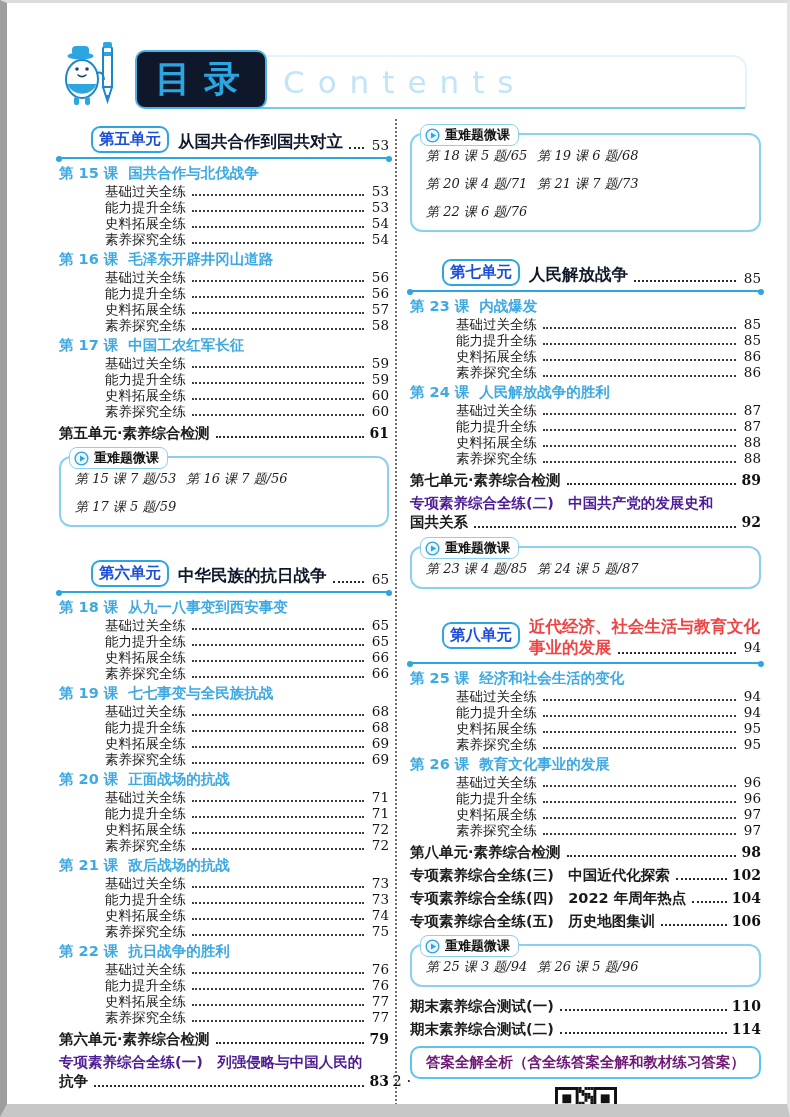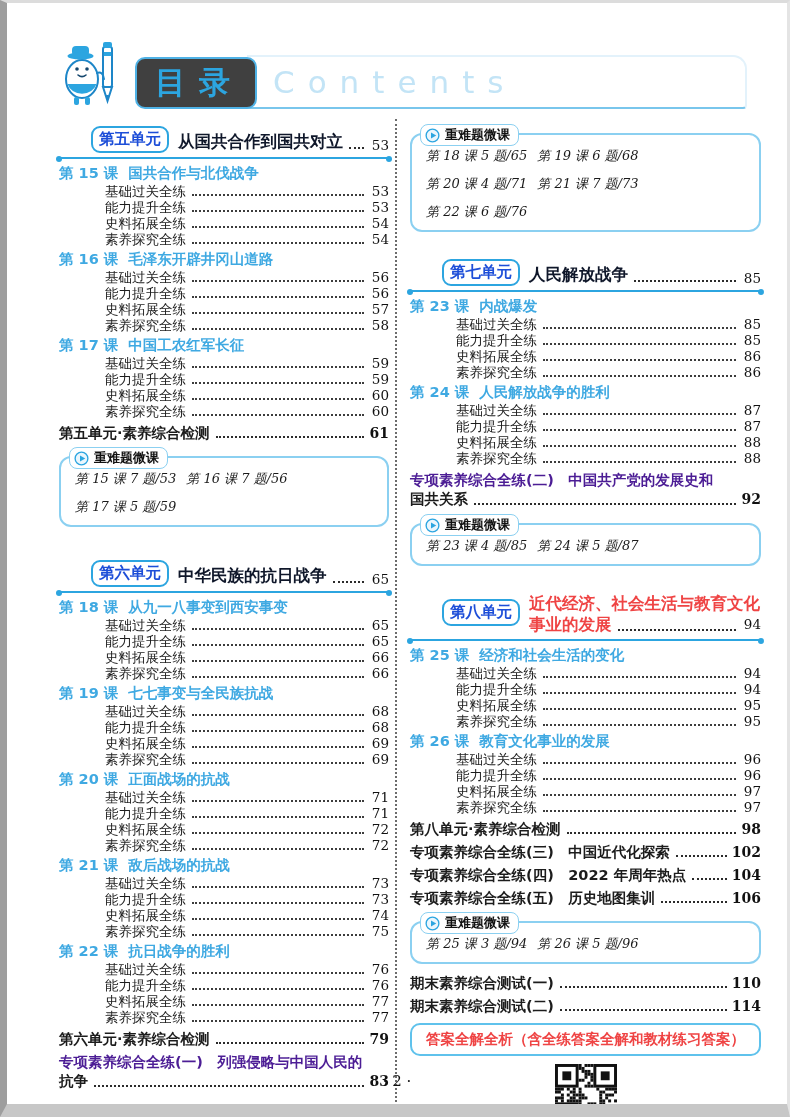--- a/index.html
+++ b/index.html
@@ -6,22 +6,22 @@
   body{width:790px;height:1117px;font-family:"DejaVu Sans","Liberation Sans",sans-serif;}
   .sheet{position:relative;width:790px;height:1117px;box-sizing:border-box;
     border-left:7px solid #9e9e9e;border-top:3px solid #dcdcdc;border-right:3px solid #e4e4e4;
     border-bottom:13px solid #c7c7c7;background:#fff;overflow:hidden;}
   .page-inner{padding:36px 40px 0 52px;}
 
   
   .header{display:flex;align-items:flex-end;height:70px;margin-bottom:10px;}
   .mascot{width:64px;height:70px;flex:0 0 auto;margin-right:12px;}
   .title-box{border:2.5px solid #4fb2e6;border-radius:10px;padding:3px 12px;
-    font-size:31px;font-weight:bold;color:#2ca5e0;letter-spacing:13px;text-indent:6px;
-    background:#404040;position:relative;z-index:2;}
+    font-size:36px;font-weight:bold;color:#2ca5e0;letter-spacing:13px;text-indent:6px;
+    background:#0f172a;position:relative;z-index:2;}
   .contents-tab{flex:1;display:flex;align-items:center;height:50px;margin-left:-10px;
     border:2px solid #e3f2fb;border-left:none;border-bottom:2.5px solid #79c6ec;
     border-top-right-radius:14px;border-bottom-right-radius:4px;padding-left:26px;}
   .contents-txt{font-size:31px;letter-spacing:13px;color:#c3e4f6;font-weight:400;}
 
   
   .columns{display:flex;align-items:flex-start;}
   .col{box-sizing:border-box;}
   .col-left{width:336px;flex:0 0 auto;padding-right:6px;}
   .col-right{flex:1;border-left:2px dotted #6b6b6b;padding-left:13px;min-height:920px;}
@@ -62,21 +62,21 @@
   .micro-label{position:absolute;top:-11px;left:8px;display:flex;align-items:center;gap:5px;
     background:#fff;border:1.5px solid #8bd0f1;border-radius:8px;padding:1px 8px 1px 4px;
     font-size:13px;font-weight:bold;color:#111;white-space:nowrap;}
   .micro-items{display:flex;flex-wrap:wrap;column-gap:28px;row-gap:3px;
     font-family:"DejaVu Serif","Liberation Serif",serif;font-style:italic;
     font-size:13px;color:#1a1a1a;gap:10px;}
   .micro-item{white-space:nowrap;}
 
   
   .answer-box{border:2px solid #5fc2ec;border-radius:10px;padding:5px 14px;margin:8px 0 8px 0;
-    font-size:14.5px;font-weight:bold;color:#ef4444;text-align:center;white-space:nowrap;}
+    font-size:14.5px;font-weight:bold;color:#701a75;text-align:center;white-space:nowrap;}
   .qr-block{display:flex;flex-direction:column;align-items:center;margin-top:6px;}
 
   .spacer{width:100%;}
 
   .footer-page{position:absolute;left:0;right:0;bottom:14px;text-align:center;
     font-family:"DejaVu Serif","Liberation Serif",serif;font-size:15px;color:#111;}
 </style>
 </head>
 <body>
 
@@ -383,20 +383,25 @@
           </div>
           <div class="entry indent">
             <span class="entry-label">史料拓展全练</span>
             <span class="leader"></span>
             <span class="pg">88</span>
           </div>
           <div class="entry indent">
             <span class="entry-label">素养探究全练</span>
             <span class="leader"></span>
             <span class="pg">88</span>
+          </div>
+          <div class="entry bold">
+            <span class="entry-label">第七单元·素养综合检测</span>
+            <span class="leader bold-leader"></span>
+            <span class="pg">89</span>
           </div>
           <div class="boldwrap">
             <div class="bw-l1">专项素养综合全练(二)　中国共产党的发展史和</div>
             <div class="entry bold" style="margin: 0px;">
               <span class="entry-label">国共关系</span>
               <span class="leader bold-leader"></span>
               <span class="pg">92</span>
             </div>
           </div>
           <div class="microbox">

